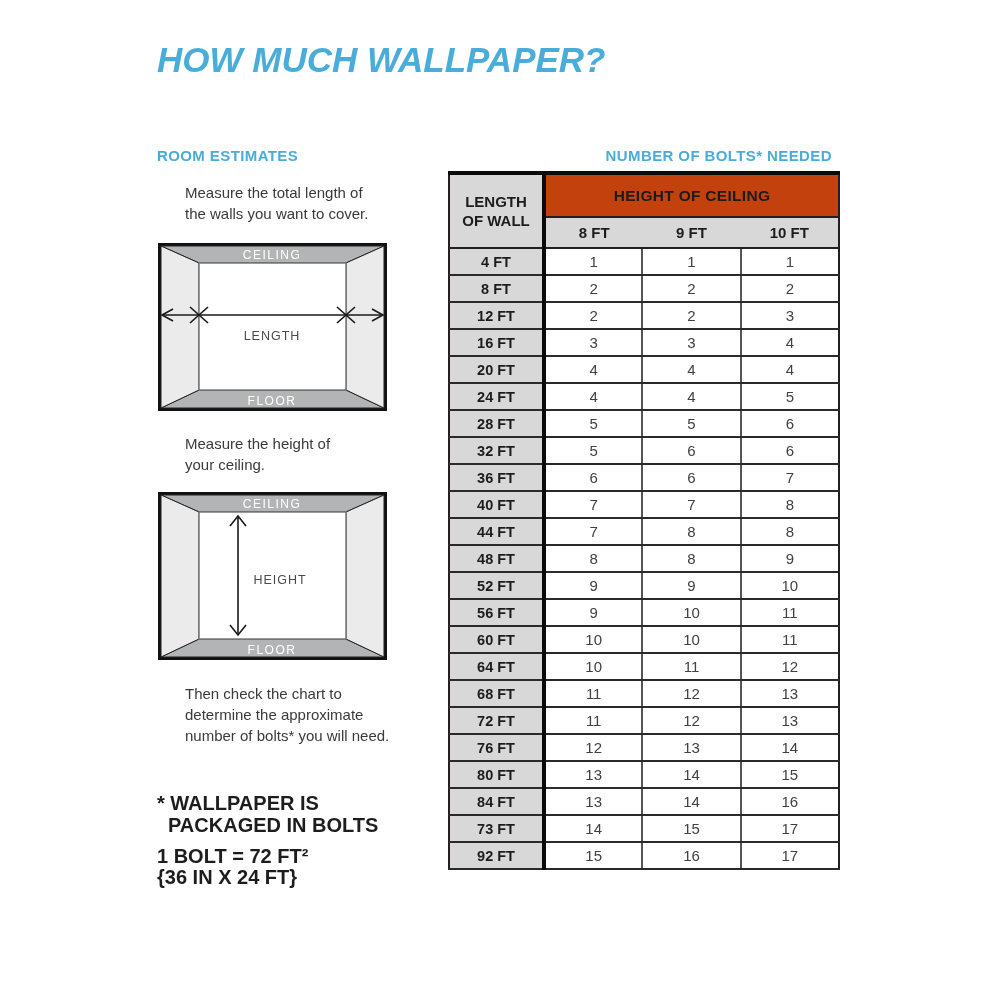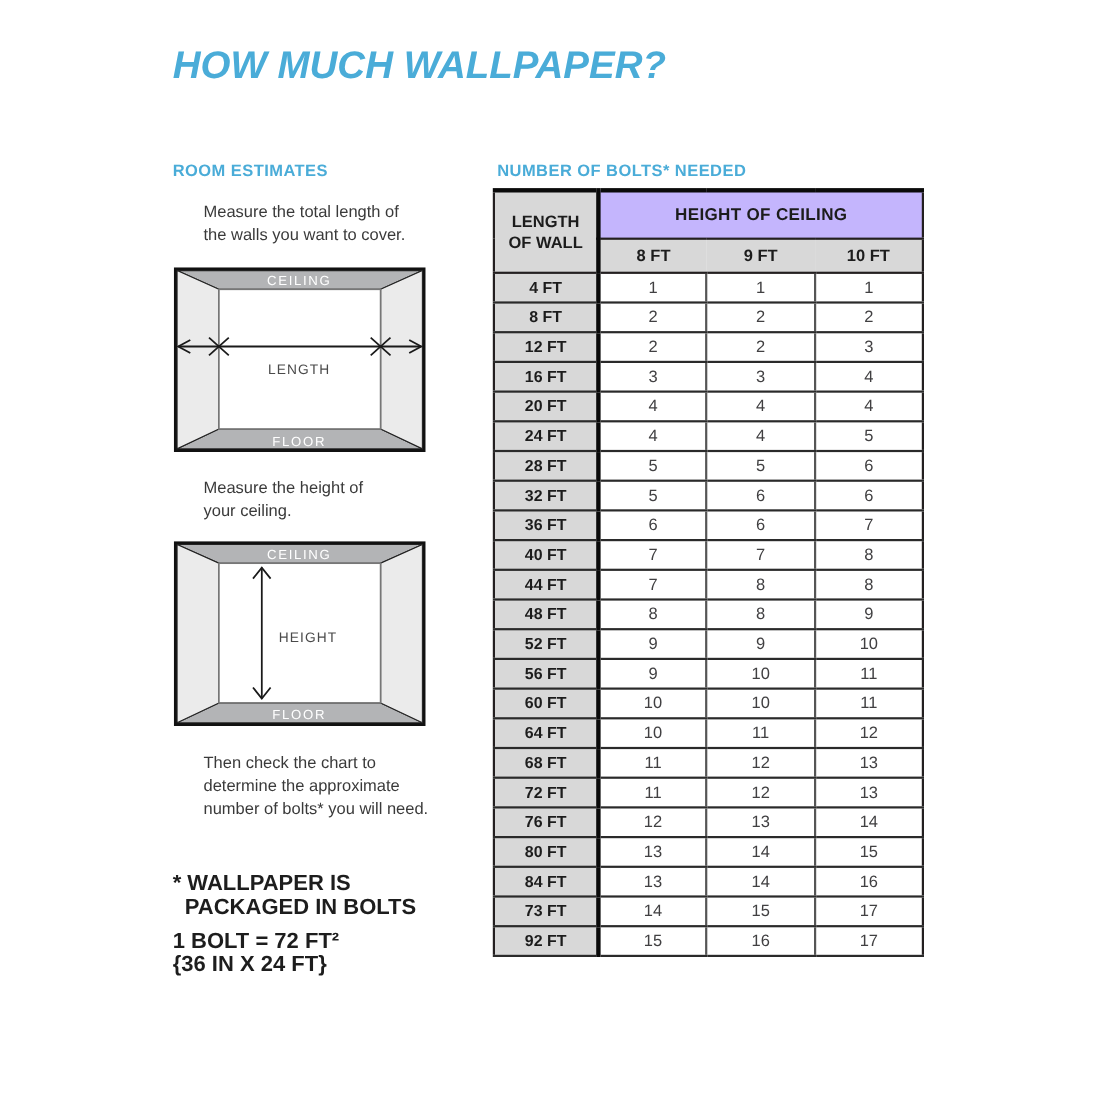--- a/index.html
+++ b/index.html
@@ -16,21 +16,21 @@
   .page-title {
     left: 157px; top: 40px;
     font-size: 35px; font-weight: bold;
     color: #4AACD8; letter-spacing: 0px; font-style: italic;
   }
   .section-heading {
     font-size: 15px; font-weight: bold;
     color: #4AACD8; letter-spacing: 0.4px;
   }
   .heading-left  { left: 157px; top: 147px; text-align: center; }
-  .heading-right { left: 452px; top: 147px; width: 392px; text-align: left; }
+  .heading-right { left: 440px; top: 147px; width: 392px; text-align: right; }
 
   
   .step-text {
     left: 139px;
     font-size: 15px; line-height: 21px;
     color: #3a3a3a; white-space: pre-line; margin-left: 46px;
   }
   .step-1 { top: 182px; }
   .step-2 { top: 433px; }
   .step-3 { top: 683px; }
@@ -67,21 +67,21 @@
   table.bolts td { text-align: center; vertical-align: middle; }
 
   td.wall-header {
     width: 95px; background: #d8d8d8;
     font-weight: bold; font-size: 15px; color: #1c1c1c;
     white-space: pre-line; line-height: 19px;
     border-right: 4px solid #0a0a0a;
     border-bottom: 2px solid #231f20;
   }
   td.ceiling-header {
-    background: #c4b5fd; height: 44px;
+    background: #c2410c; height: 44px;
     font-weight: bold; font-size: 15.5px; color: #1c1c1c;
     letter-spacing: 0.3px;
     border-bottom: 2px solid #231f20;
   }
   td.ft-header {
     background: #d8d8d8; height: 31px;
     font-weight: bold; font-size: 15px; color: #1c1c1c;
     border-bottom: 2px solid #231f20;
   }
   td.wall-cell {

